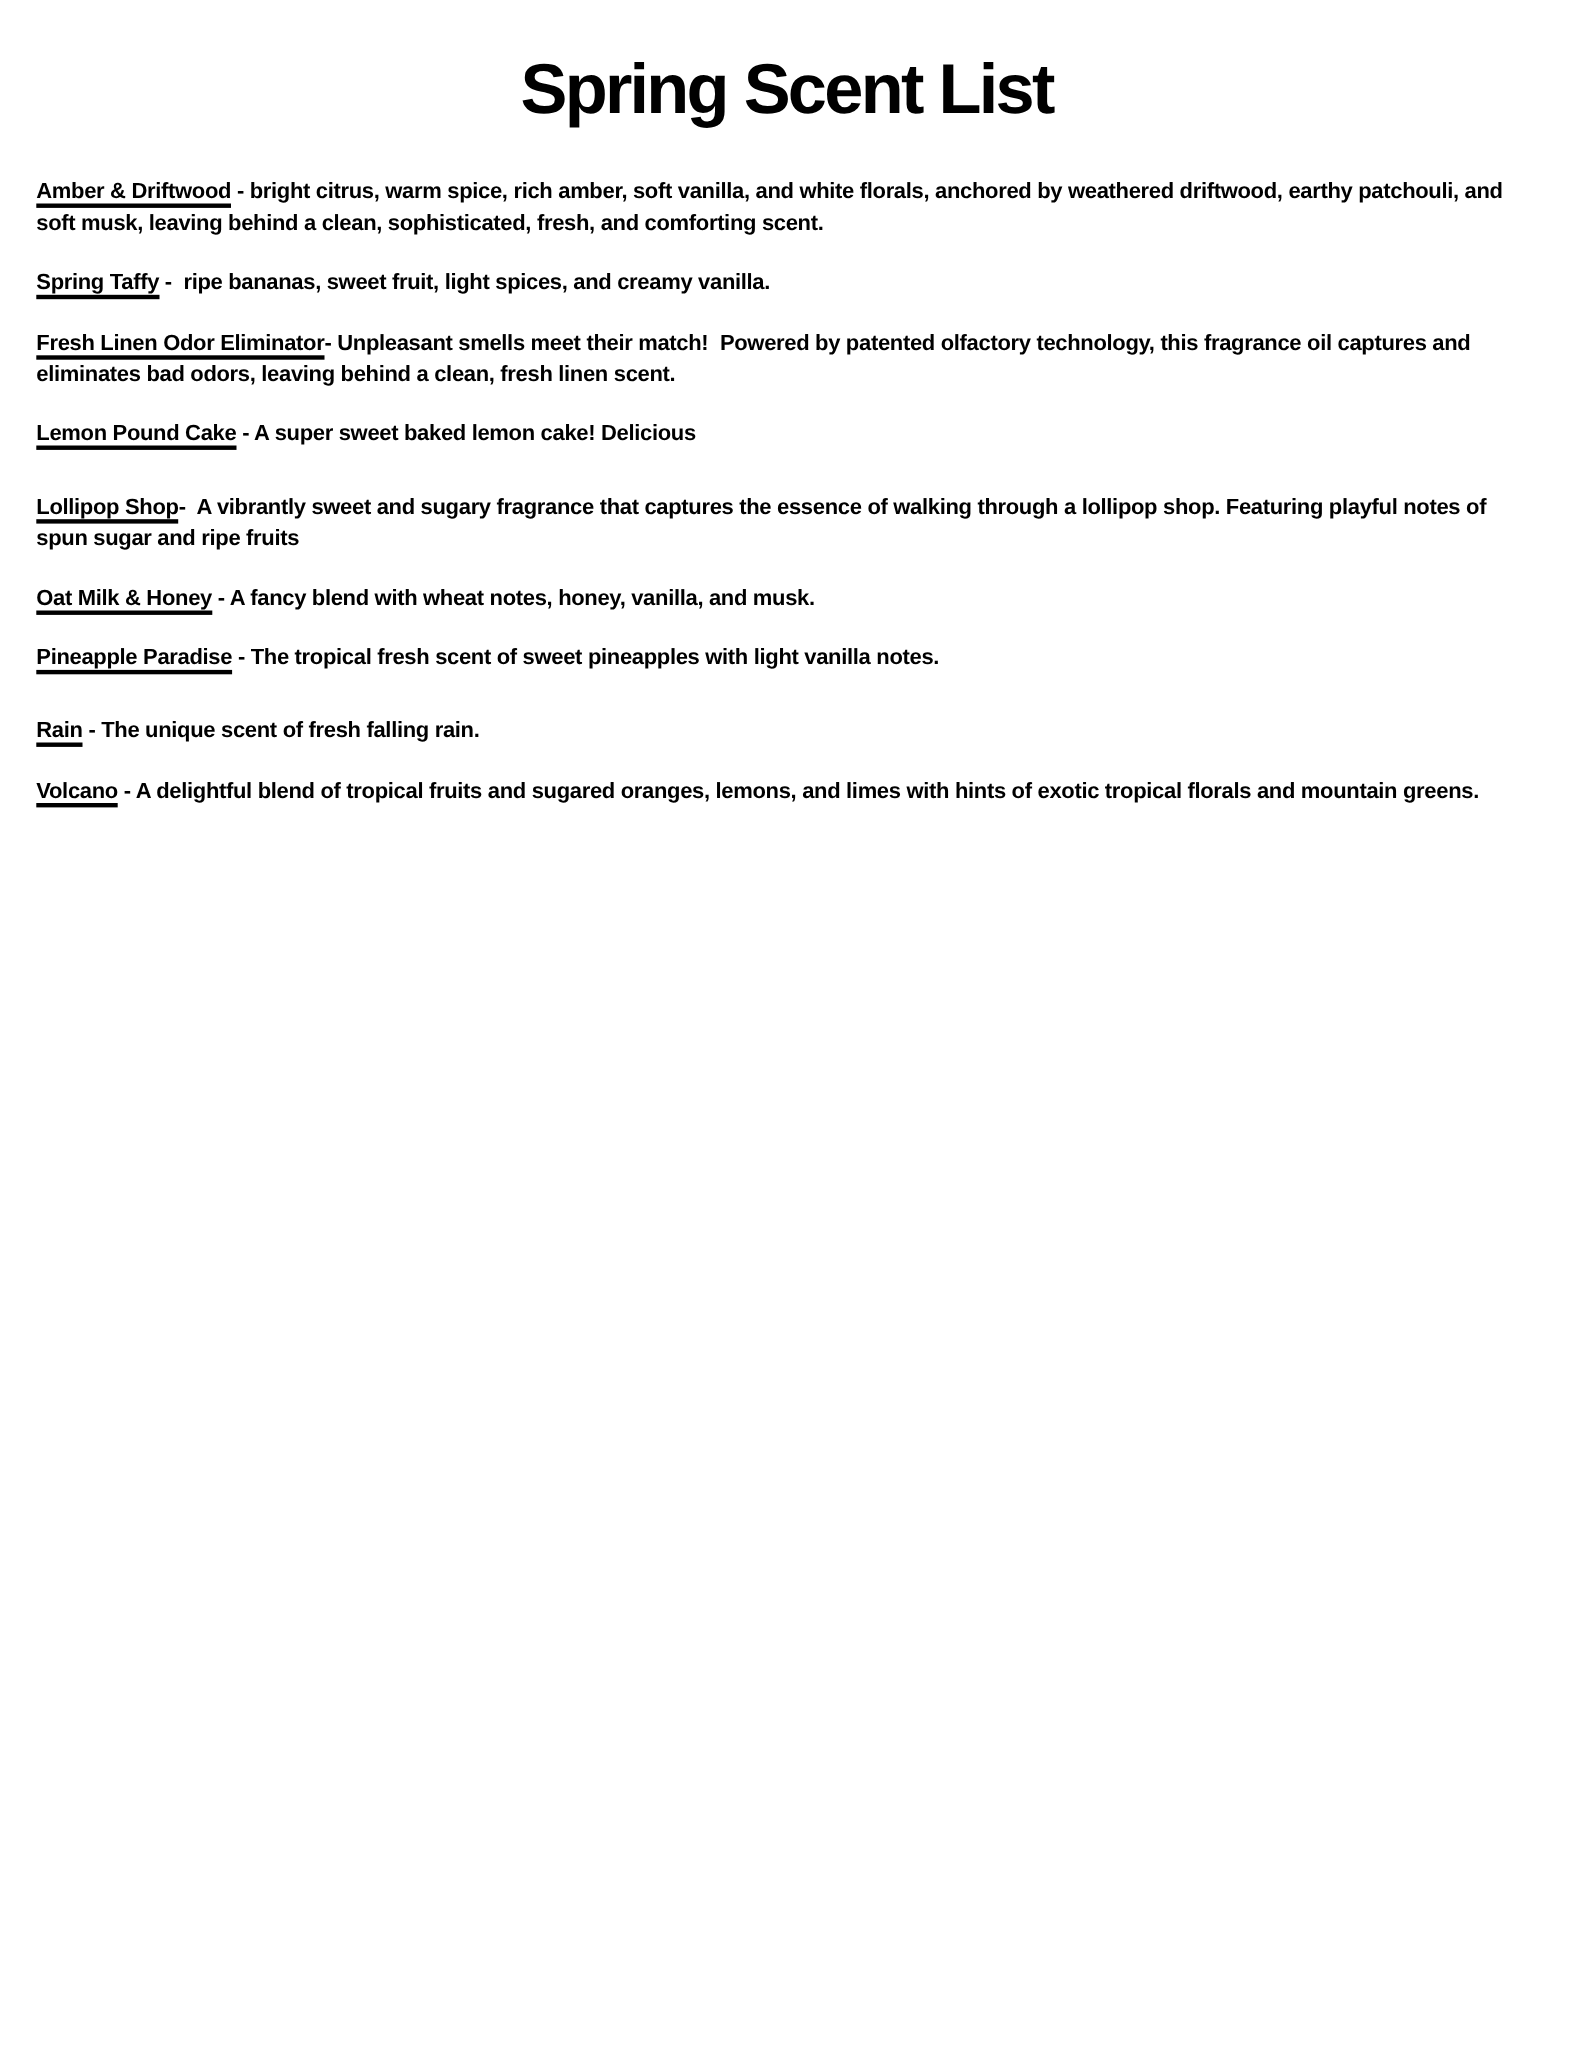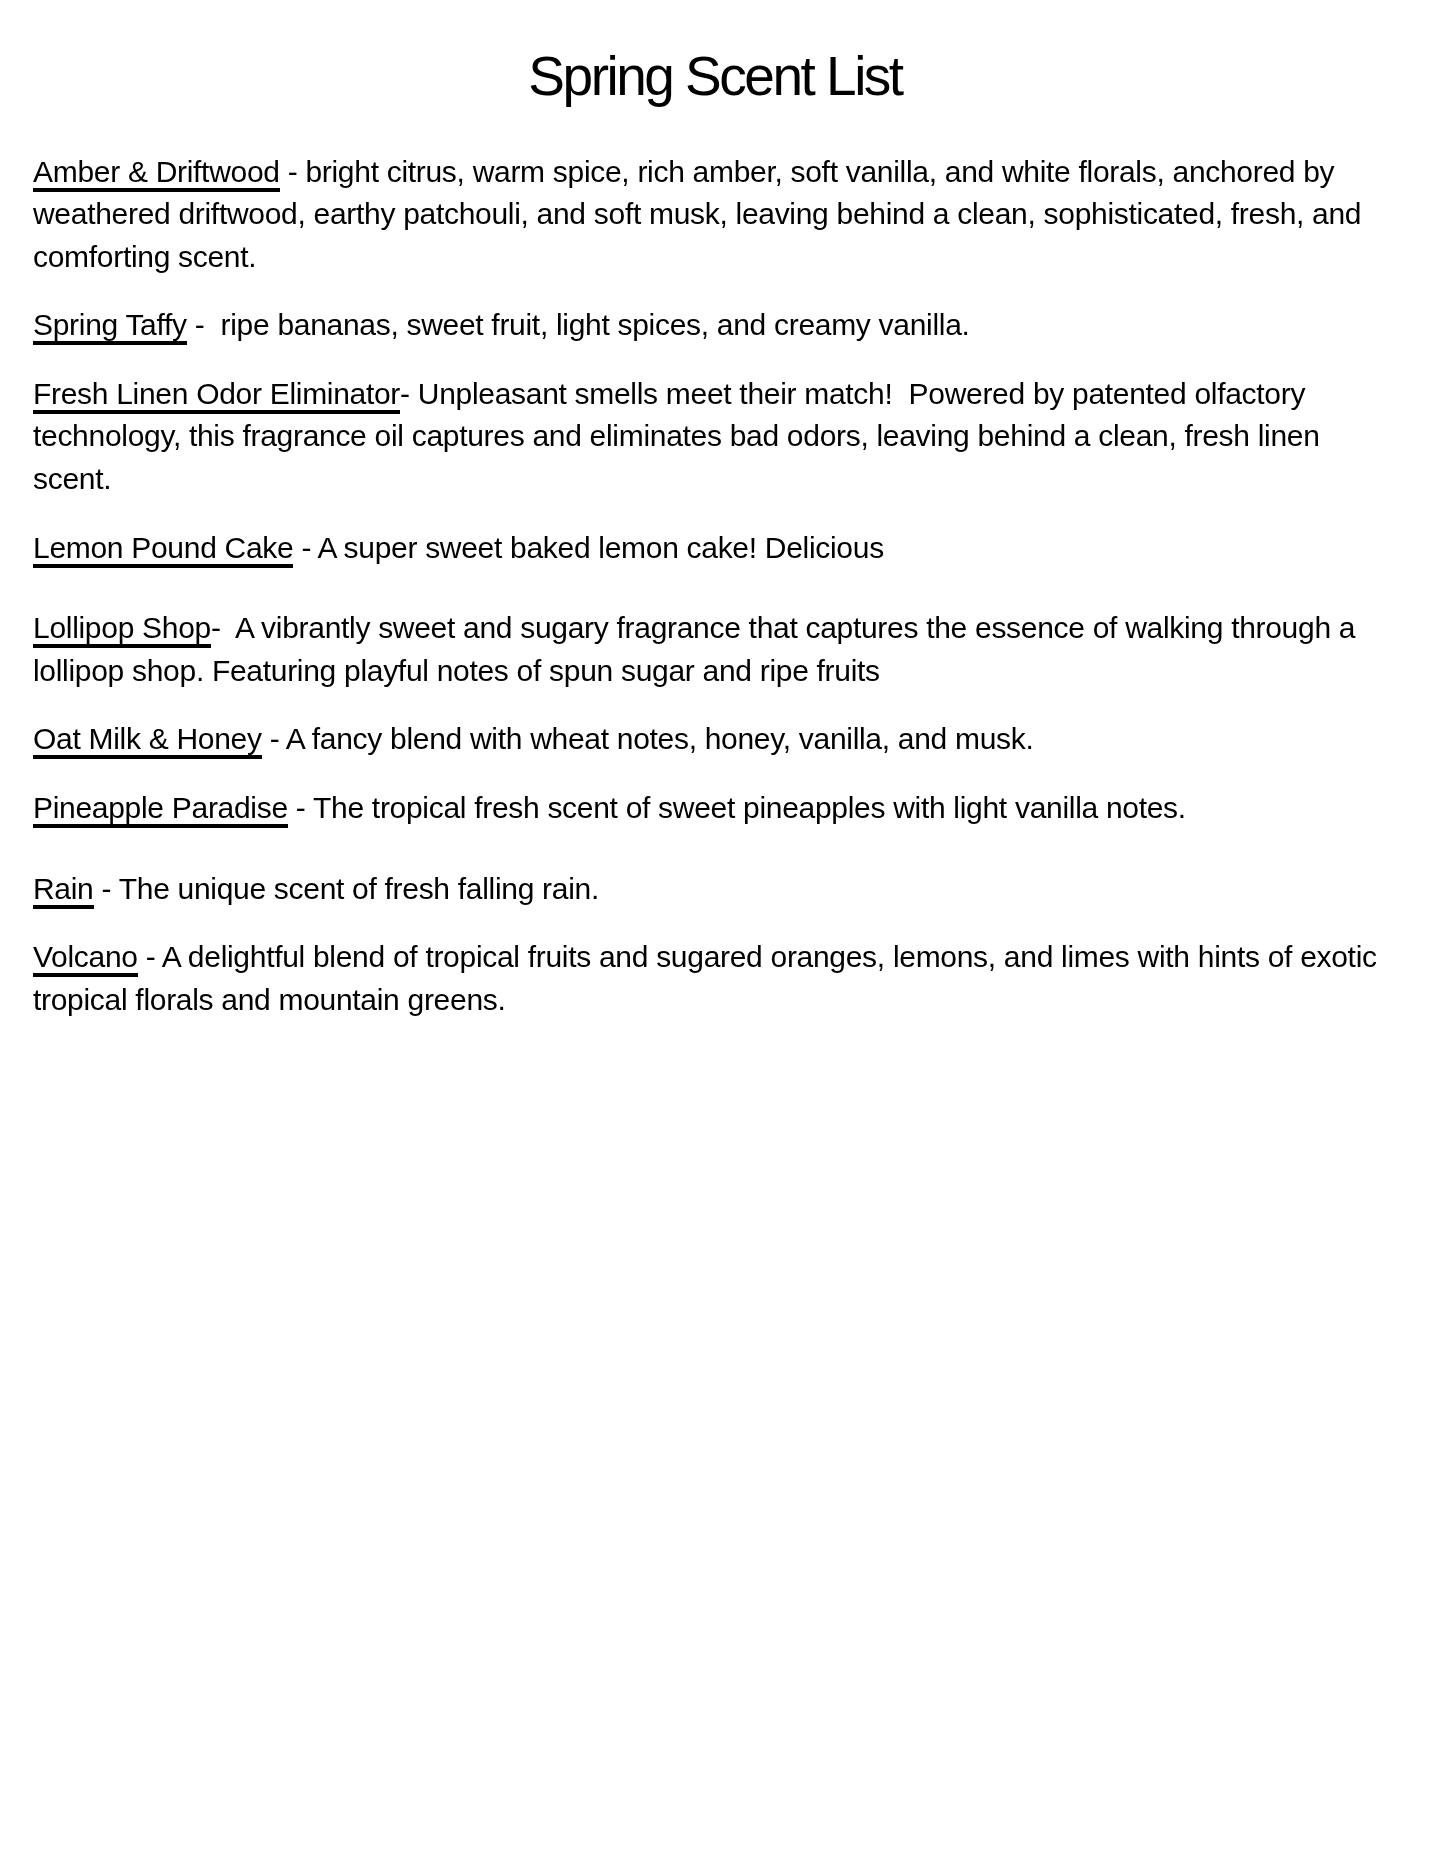--- a/index.html
+++ b/index.html
@@ -15,31 +15,31 @@
     -webkit-font-smoothing: antialiased;
   }
   .page {
     width: 1445px;
     min-height: 1870px;
     background: #ffffff;
     box-sizing: border-box;
     padding: 46px 48px 60px 33px;
   }
   .doc-title {
-    font-size: 55px;
-    font-weight: 400;
+    font-size: 64px;
+    font-weight: 700;
     letter-spacing: -2.5px;
     text-align: center;
     margin: 0 0 44px 0;
     line-height: 1.1;
     white-space: nowrap;
   }
   .scent-list p {
-    font-size: 30px;
-    font-weight: 400;
+    font-size: 20px;
+    font-weight: 700;
     letter-spacing: -0.3px;
     line-height: 1.42;
     margin: 0 0 26px 0;
     white-space: pre-wrap;
   }
   .scent-list p.extra-gap {
     margin-top: 38px;
   }
   .scent-name {
     border-bottom: 4px solid #000000;

